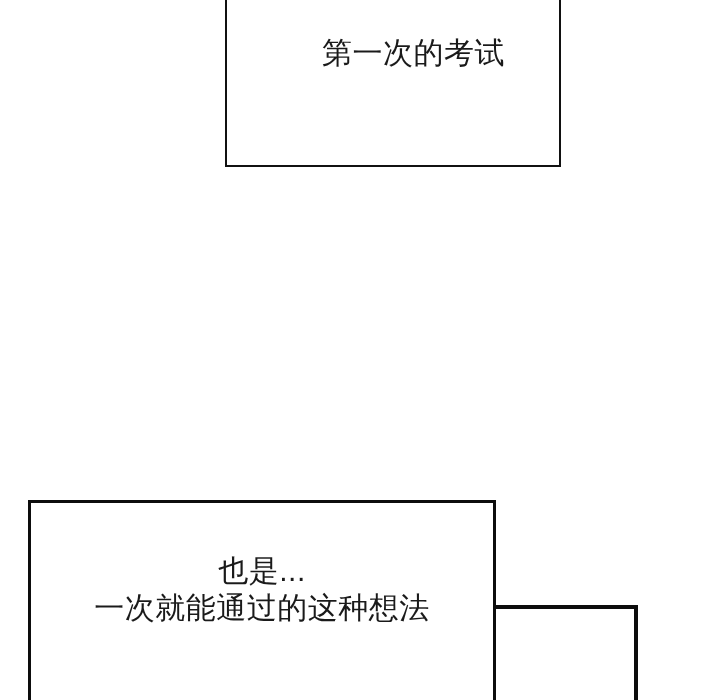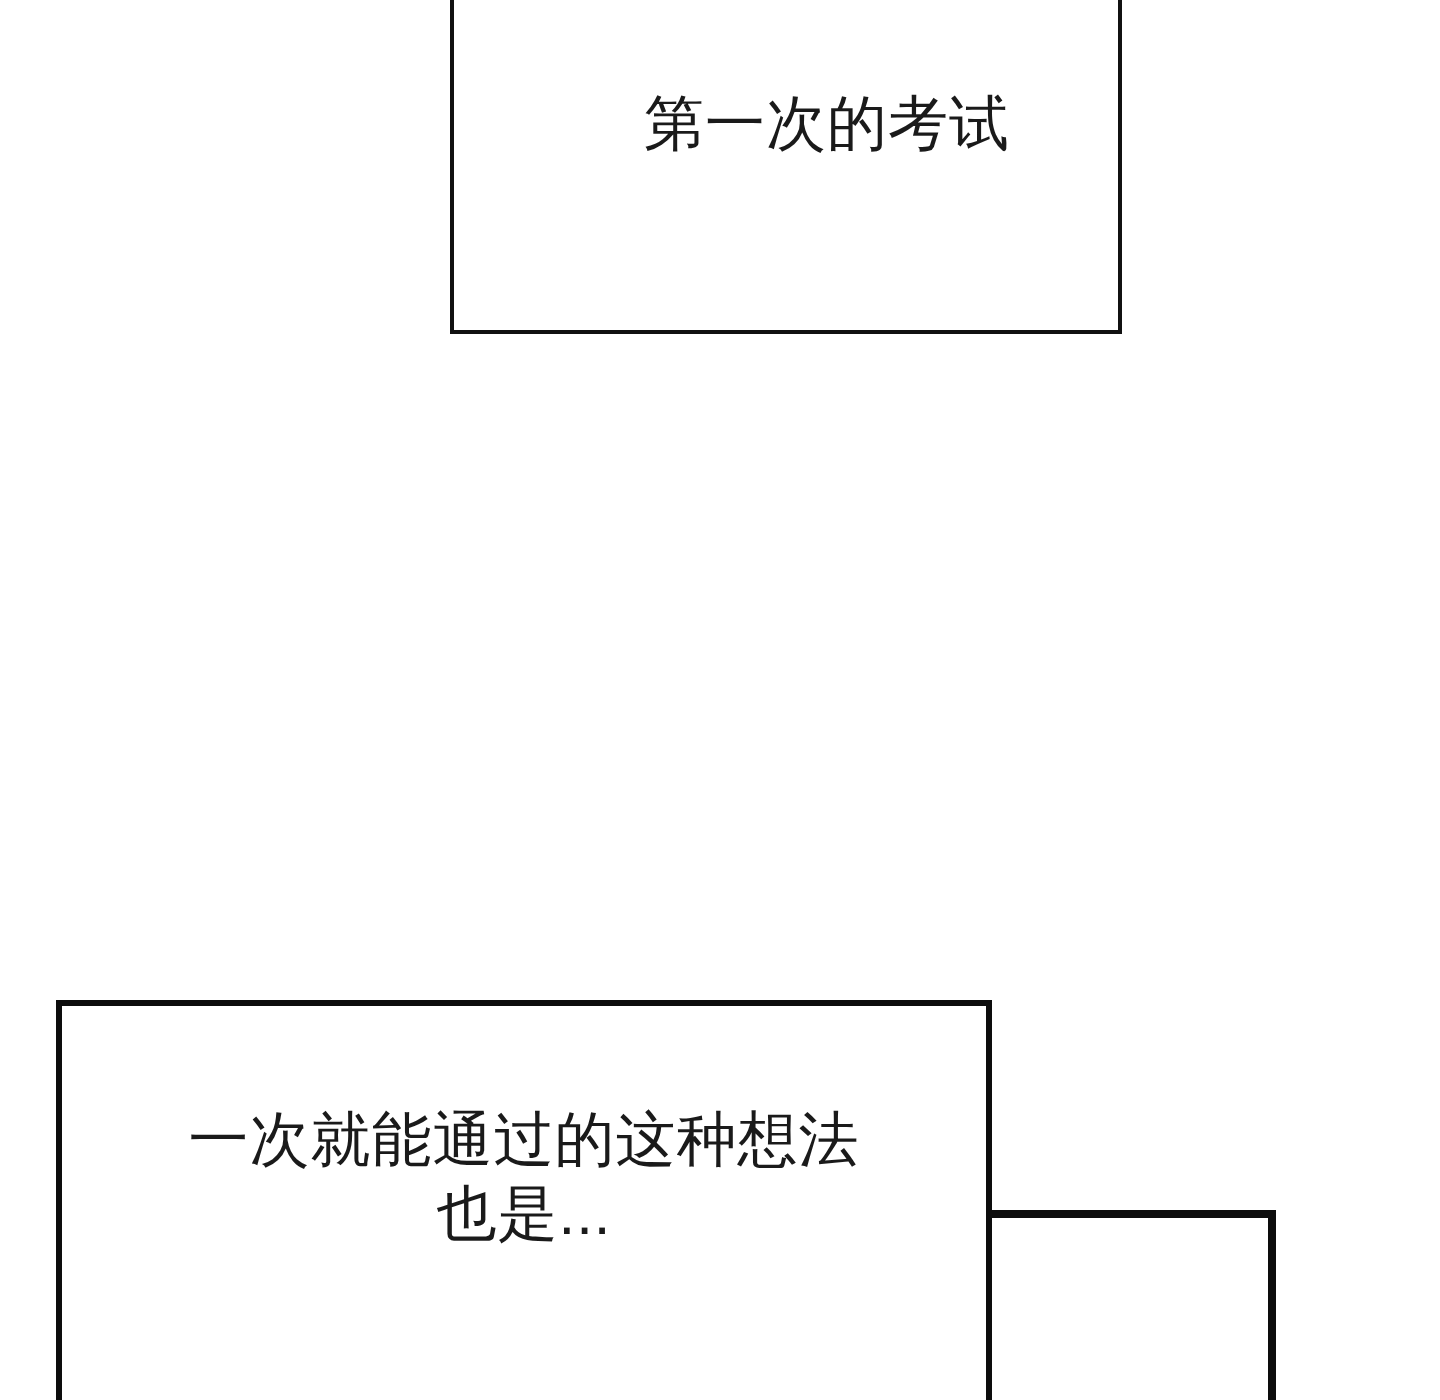--- a/index.html
+++ b/index.html
@@ -49,38 +49,38 @@
     left: 0;
     right: 0;
     text-align: center;
     color: #1a1a1a;
     font-size: 30px;
     font-weight: 500;
     letter-spacing: 0.5px;
     white-space: nowrap;
   }
   .panel-top .speech {
-    top: 62px;
+    top: 52px;
     line-height: 38px;
     padding-left: 41px;
   }
   .panel-bottom .speech {
     top: 50px;
     line-height: 36.5px;
   }
 </style>
 </head>
 <body>
 
 <div class="panel panel-top">
   <div class="speech">
     <div>第一次的考试</div>
   </div>
 </div>
 
 <div class="panel panel-bottom">
   <div class="speech">
+    <div>也是...</div>
     <div>一次就能通过的这种想法</div>
-    <div>也是...</div>
   </div>
 </div>
 
 <div class="panel panel-corner"></div>
 
 </body></html>

